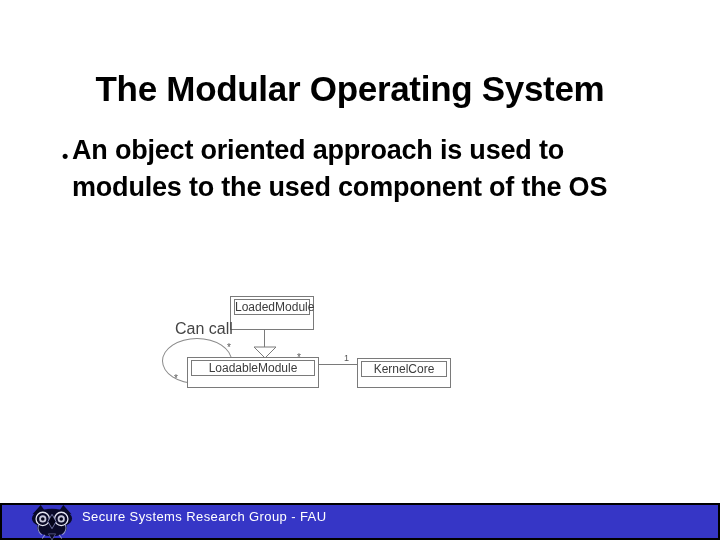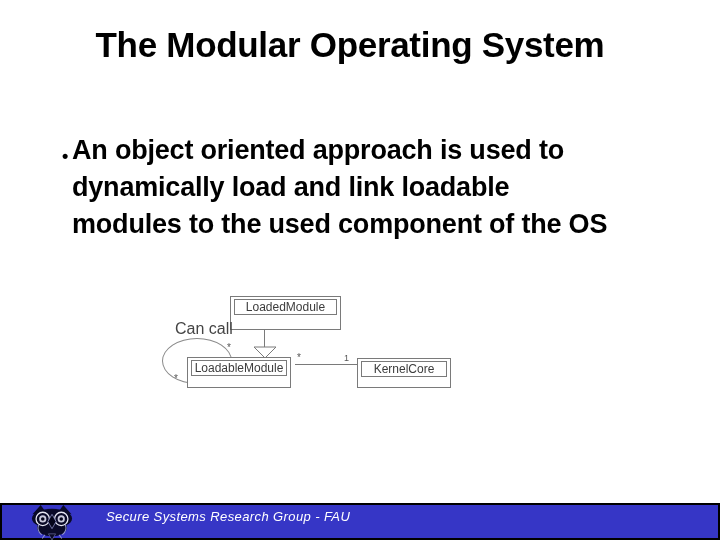--- a/index.html
+++ b/index.html
@@ -10,21 +10,21 @@
   }
   .abs{position:absolute;}
 
   
   .slide-title{
     left:10px;top:22px;width:680px;
     text-align:center;
     font-size:35px;font-weight:bold;line-height:45px;
     color:#000;letter-spacing:-0.3px;
   }
-  .slide-title div{white-space:nowrap;}
+  .slide-title div{white-space:nowrap;margin-top:44px;}
 
   
   .bullet-marker{
     left:62px;top:146px;
     font-size:18px;color:#000;font-weight:bold;
   }
   .bullet-text{
     left:72px;top:132px;width:600px;
     font-size:27px;font-weight:bold;line-height:37px;
     color:#000;letter-spacing:-0.2px;
@@ -36,22 +36,22 @@
     border:1px solid #7a7a7a;
     box-sizing:border-box;
     z-index:2;
   }
   .uml-name{
     position:absolute;left:3px;right:3px;top:2px;height:16px;
     border:1px solid #7a7a7a;box-sizing:border-box;
     font-size:12px;line-height:14px;text-align:center;
     color:#3c3c3c;
   }
-  .box-loaded   {left:230px;top:296px;width:111px;height:34px;}
-  .box-loadable {left:187px;top:357px;width:104px;height:31px;}
+  .box-loaded   {left:230px;top:296px;width:84px;height:34px;}
+  .box-loadable {left:187px;top:357px;width:132px;height:31px;}
   .box-kernel   {left:357px;top:358px;width:94px;height:30px;padding-left:18px;}
 
   .gen-line{
     left:264px;top:330px;width:1px;height:17px;
     background:#7a7a7a;z-index:1;
   }
   .gen-arrow{left:253px;top:346px;z-index:3;}
 
   .assoc-line{
     left:295px;top:364px;width:62px;height:1px;
@@ -78,37 +78,36 @@
   .mult-assoc-tgt{left:344px;top:353px;font-size:9px;}
 
   
   .footer-bar{
     left:0;top:503px;width:720px;height:37px;
     background:#3636C6;
     border:2px solid #000;box-sizing:border-box;
     z-index:2;
   }
   .footer-text{
-    left:106px;top:509px;
-    font-size:13px;font-style:italic;color:#ffffff;
+    left:82px;top:509px;
+    font-size:13px;color:#ffffff;
     letter-spacing:0.4px;z-index:4;white-space:nowrap;
   }
   .footer-logo{left:26px;top:503px;z-index:4;}
 </style>
 </head>
 <body>
 
 <div class="abs slide-title">
   <div>The Modular Operating System</div>
 </div>
 
 <span class="abs bullet-marker">•</span>
 <div class="abs bullet-text">
   <div>An object oriented approach is used to</div>
-  <div>dynamically load and link loadable</div>
   <div>modules to the used component of the OS</div>
 </div>
 
 <div class="abs self-loop"></div>
 <span class="abs diagram-label lbl-can-call">Can call</span>
 
 <div class="abs gen-line"></div>
 <svg class="abs gen-arrow" width="24" height="13" viewBox="0 0 24 13">
   <polygon points="1,1 23,1 12,12" fill="#ffffff" stroke="#7a7a7a" stroke-width="1"></polygon>
 </svg>

